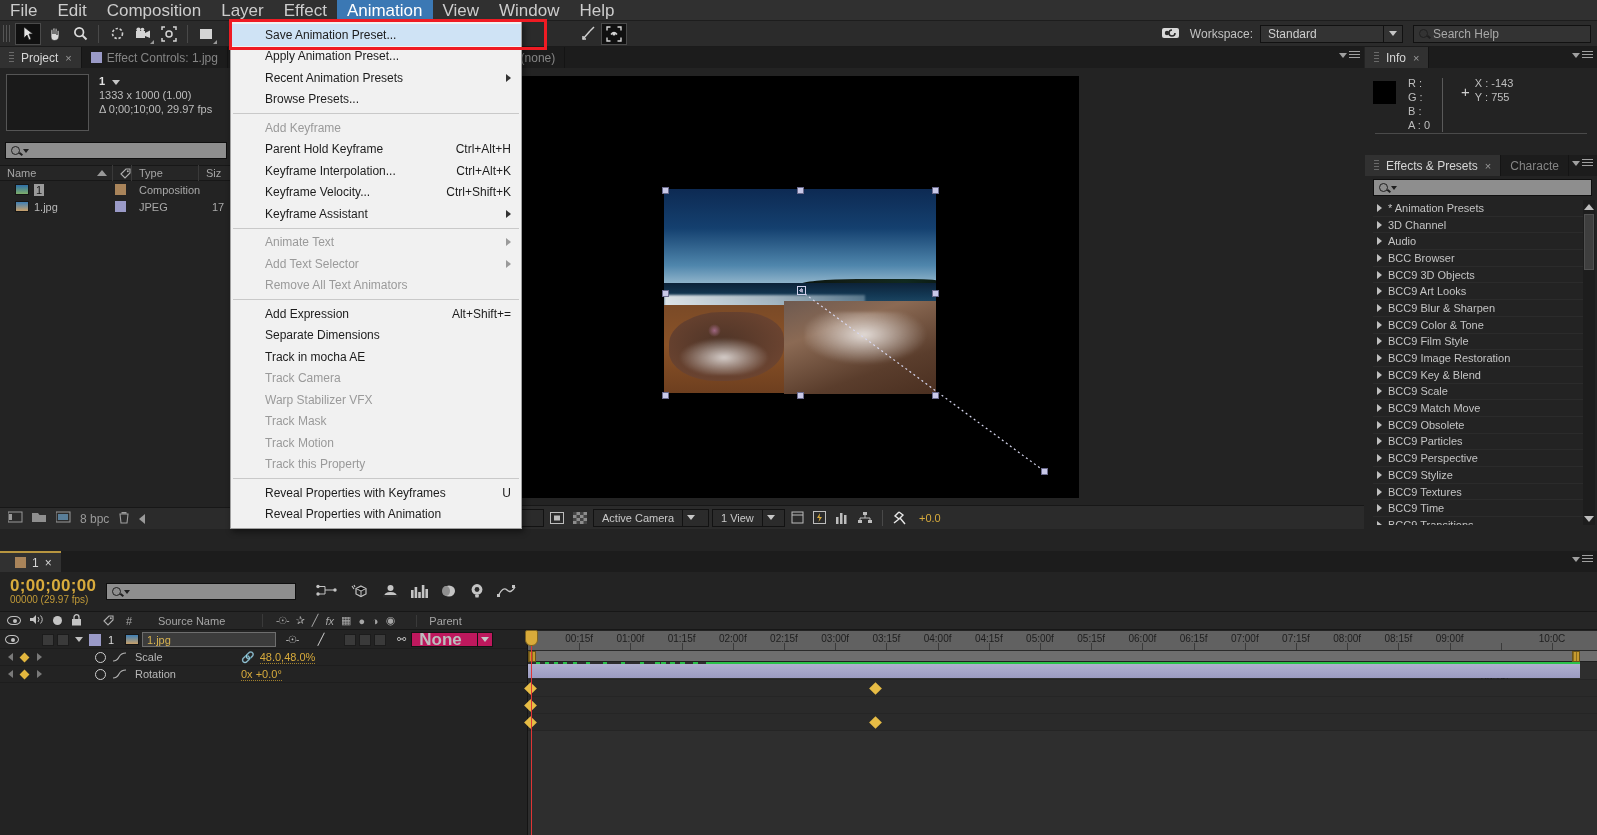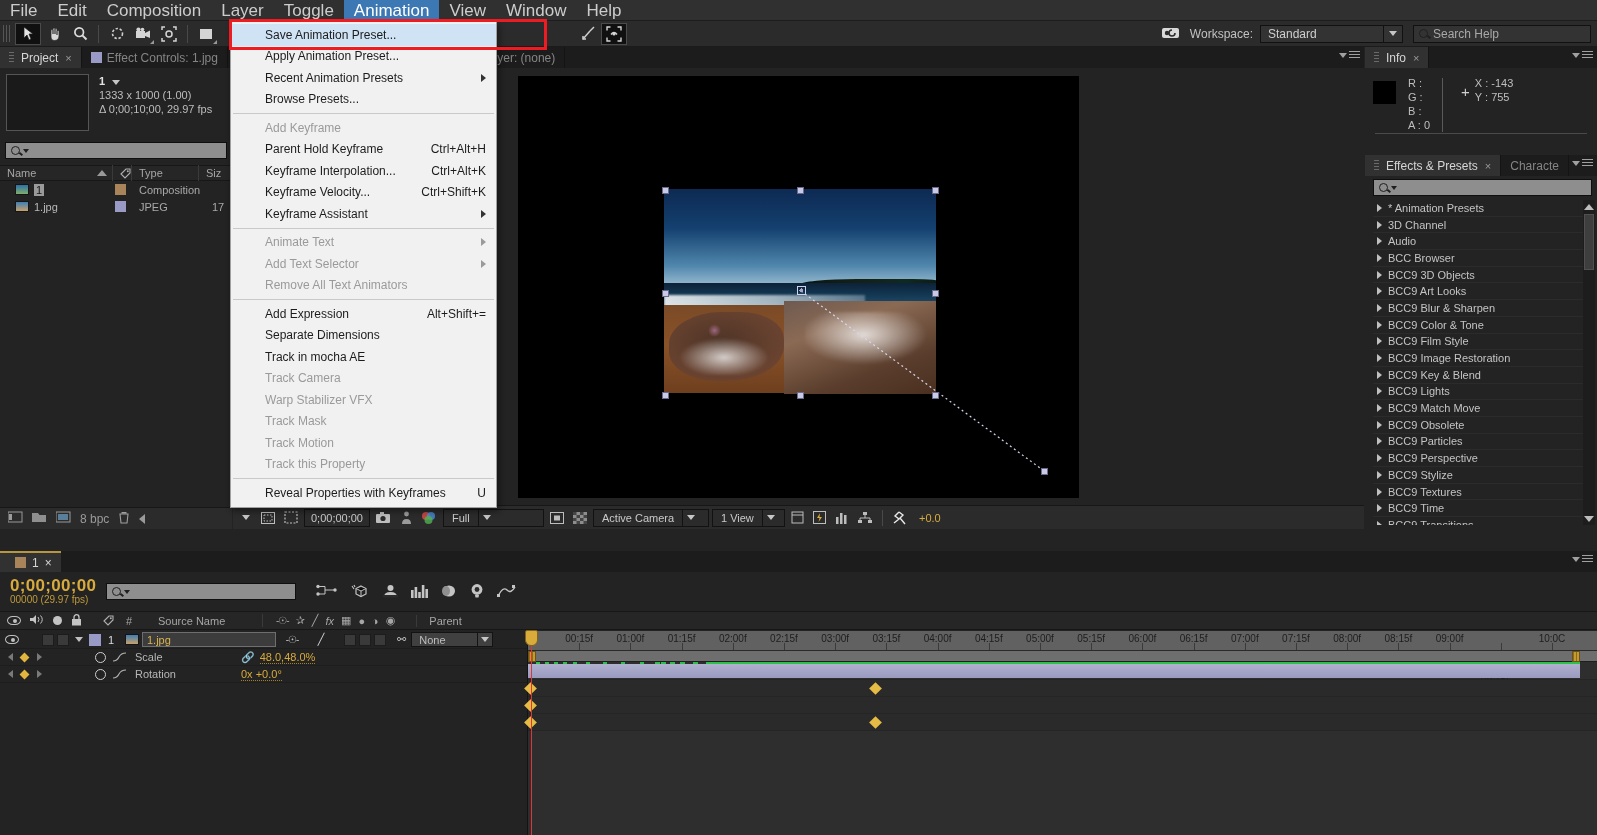--- a/index.html
+++ b/index.html
@@ -199,22 +199,22 @@
   .tl-body { position: absolute; left: 0; top: 80px; width: 1597px; bottom: 0; }
   .tl-left { position: absolute; left: 0; top: 0; width: 528px; bottom: 0; border-right: 1px solid #141414; }
   .tl-right { position: absolute; left: 528px; top: 0; right: 0; bottom: 0; background: #2e2e2e; }
 
   .layer-row { height: 18px; display: flex; align-items: center; font-size: 11px; border-bottom: 1px solid #1d1d1d; }
   .eye { width: 14px; height: 9px; border-radius: 50%/60%; border: 1px solid #c0c0c0; position: relative; }
   .eye::after { content:''; position:absolute; left:5px; top:2px; width:4px;height:4px;border-radius:50%;background:#c0c0c0; }
   .box-sm { width: 12px; height: 12px; background: #3a3a3a; border: 1px solid #1c1c1c; }
   .src-name { width: 134px; height: 15px; background: #3c3c3c; border: 1px solid #6e6e6e;
     color: #d8b350; display: flex; align-items: center; padding-left: 4px; margin-left: 3px; }
-  .parent-drop { width: 82px; height: 15px; background: #404040; border: 1px solid #131313;
-    display: flex; align-items: center; font-size: 11px; color: #bdbdbd; }
+  .parent-drop { width: 82px; height: 15px; background: #be185d; border: 1px solid #131313;
+    display: flex; align-items: center; font-size: 17px; color: #bdbdbd; font-weight: bold; }
   .parent-drop .pt { padding-left: 7px; flex: 1; }
   .parent-drop .pa { width: 15px; height: 13px; border-left: 1px solid #131313; display:flex;align-items:center;justify-content:center; }
 
   .prop-row { height: 17px; display: flex; align-items: center; font-size: 11px; border-bottom: 1px solid #1d1d1d;
     color: #b4b4b4; }
   .kf-nav { width: 46px; display: flex; align-items: center; justify-content: space-around; padding-left: 4px; }
   .kf-left { width:0;height:0;border-top:4px solid transparent;border-bottom:4px solid transparent;border-right:5px solid #7a7a7a; }
   .kf-right { width:0;height:0;border-top:4px solid transparent;border-bottom:4px solid transparent;border-left:5px solid #7a7a7a; }
   .kf-dia { width: 7px; height: 7px; background: #e2b63e; transform: rotate(45deg); }
   .stopw { width: 11px; height: 11px; border: 1.4px solid #cfcfcf; border-radius: 50%; }
@@ -234,21 +234,21 @@
   .greenline { position: absolute; left: 0; top: 0; height: 2px; background: #2bc14a; }
   .greendash { position: absolute; top: 0; height: 2px; background: #2bc14a; }
   .proprow-strip { height: 17px; border-bottom: 1px solid #252525; position: relative; background: #2a2a2a; }
   .kf-mark { position: absolute; width: 9px; height: 9px; background: #e7bc45; transform: rotate(45deg); top: 4px; }
   .cti { position: absolute; top: 0; bottom: 0; width: 1px; background: #e03535; z-index: 20; }
   .cti-head { position: absolute; top: -1px; left: -6px; width: 13px; height: 16px; background: #d9ab3a;
     border: 1px solid #7d6320; border-radius: 2px 2px 6px 6px; }
 
   
   #animMenu {
-    position: absolute; left: 230px; top: 21px; width: 267px; background: #f1f1f1;
+    position: absolute; left: 230px; top: 21px; width: 292px; background: #f1f1f1;
     border: 1px solid #a0a0a0; z-index: 500; padding: 2px 0 3px 0;
     box-shadow: 2px 3px 6px rgba(0,0,0,.45); font-size: 12px;
   }
   .dd-item { height: 21.5px; display: flex; align-items: center; padding: 0 10px 0 34px;
     color: #1c1c1c; position: relative; white-space: nowrap; }
   .dd-item.dis { color: #9a9a9a; }
   .dd-item.hl { background: #cfe3f5; }
   .dd-item .sc { margin-left: auto; color: #1c1c1c; font-size: 12px; padding-left: 22px; }
   .dd-item .sub { margin-left: auto; width:0;height:0;border-top:4px solid transparent;border-bottom:4px solid transparent;border-left:5px solid #333; }
   .dd-item.dis .sub { border-left-color: #9a9a9a; }
@@ -261,21 +261,21 @@
 </head>
 <body>
 
 <div id="app">
 
   <div class="menubar">
     <div class="mi">File</div>
     <div class="mi">Edit</div>
     <div class="mi">Composition</div>
     <div class="mi">Layer</div>
-    <div class="mi">Toggle</div>
+    <div class="mi">Effect</div>
     <div class="mi active">Animation</div>
     <div class="mi">View</div>
     <div class="mi">Window</div>
     <div class="mi">Help</div>
   </div>
 
   <div class="toolbar">
     <div class="grip"></div>
     <div class="tool sel">
       <svg width="13" height="15" viewBox="0 0 13 15">
@@ -732,21 +732,21 @@
         <div class="efx-item">
           <span class="tri-r"></span>
           <span>BCC9 Image Restoration</span>
         </div>
         <div class="efx-item">
           <span class="tri-r"></span>
           <span>BCC9 Key &amp; Blend</span>
         </div>
         <div class="efx-item">
           <span class="tri-r"></span>
-          <span>BCC9 Lights</span>
+          <span>BCC9 Scale</span>
         </div>
         <div class="efx-item">
           <span class="tri-r"></span>
           <span>BCC9 Match Move</span>
         </div>
         <div class="efx-item">
           <span class="tri-r"></span>
           <span>BCC9 Obsolete</span>
         </div>
         <div class="efx-item">
@@ -1117,16 +1117,19 @@
         <span>Track Motion</span>
       </div>
       <div class="dd-item dis">
         <span>Track this Property</span>
       </div>
       <div class="dd-sep"></div>
       <div class="dd-item">
         <span>Reveal Properties with Keyframes</span>
         <span class="sc">U</span>
       </div>
+      <div class="dd-item">
+        <span>Reveal Properties with Animation</span>
+      </div>
     </div>
   <div id="menuHighlight"></div>
 
 </div>
 
 </body></html>

